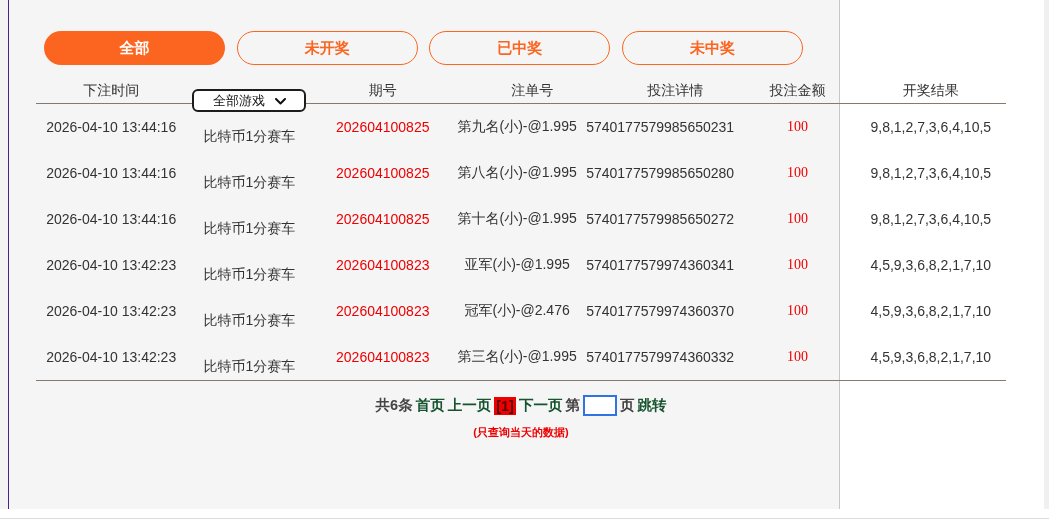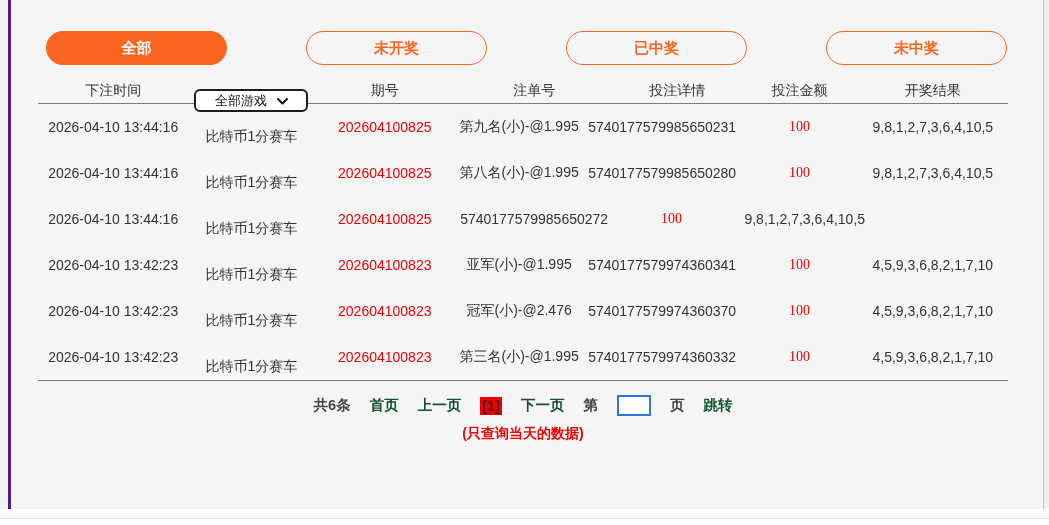--- a/index.html
+++ b/index.html
@@ -6,23 +6,23 @@
   html,body { width:1049px; height:525px; }
   body {
     font-family: "Liberation Sans", "DejaVu Sans", sans-serif;
     background:#ffffff;
     overflow:hidden;
   }
   .page { position:relative; width:1049px; height:525px; background:#ffffff; }
 
   
   .panel {
-    position:absolute; top:0; left:8px; width:1036px; height:509px;
+    position:absolute; top:0; left:8px; width:832px; height:509px;
     background:#f5f5f6;
-    border-left:3px solid #4c1d95;
+    border-left:1px solid #4c1d95;
     border-right:1px solid #c7c7c7;
   }
   .left-gutter  { position:absolute; top:0; left:0; width:8px;  height:509px; background:#f3f3f4; }
   .right-gutter { position:absolute; top:0; right:0; width:5px; height:509px; background:#f0f0f1; }
 
   .footer-strip { position:absolute; top:509px; left:0; width:1049px; height:16px; background:#ffffff; }
   .footer-line  { position:absolute; top:9px; left:0; width:1049px; height:0; border-top:1px solid #dcdcdc; }
 
   
   .filter-row {
@@ -59,35 +59,35 @@
     display:inline-flex; align-items:center; justify-content:center;
     width:114px; height:23px; background:#ffffff;
     border:2px solid #1c1c1c; border-radius:6px;
     font-size:13px; color:#111; cursor:pointer; gap:10px;
   }
   .select .chev { display:inline-flex; margin-top:1px; }
 
   
   .pagination {
     margin:14px 0 0 27px; width:970px;
-    display:flex; justify-content:center; align-items:center; gap:19px;
+    display:flex; justify-content:center; align-items:center; gap:3px;
     font-size:14.5px; font-weight:bold; color:#444444;
   }
   .pg-link { cursor:pointer; color:#14532d; }
   .pg-current {
     background:#ee0000; color:#550000; padding:1px 2px;
     font-weight:bold;
   }
   .pg-input {
     width:34px; height:21px; border:2px solid #2f74e0; background:#ffffff;
     font-size:13px; text-align:center; outline:none;
   }
   .note {
     margin:9px 0 0 27px; width:970px; text-align:center;
-    color:#ee0000; font-size:14px; font-weight:bold;
+    color:#ee0000; font-size:11px; font-weight:bold;
   }
 </style>
 </head>
 <body>
 
 <div class="page">
   <div class="left-gutter"></div>
   <div class="right-gutter"></div>
 
   <div class="panel">
@@ -136,20 +136,21 @@
         <div class="c c4">第八名(小)-@1.995</div>
         <div class="c c5">5740177579985650280</div>
         <div class="c c6 red">100</div>
         <div class="c c7">9,8,1,2,7,3,6,4,10,5</div>
       </div>
 
       <div class="t-row">
         <div class="c c1">2026-04-10 13:44:16</div>
         <div class="c c2">比特币1分赛车</div>
         <div class="c c3 red">202604100825</div>
+        <div class="c c4">第十名(小)-@1.995</div>
         <div class="c c5">5740177579985650272</div>
         <div class="c c6 red">100</div>
         <div class="c c7">9,8,1,2,7,3,6,4,10,5</div>
       </div>
 
       <div class="t-row">
         <div class="c c1">2026-04-10 13:42:23</div>
         <div class="c c2">比特币1分赛车</div>
         <div class="c c3 red">202604100823</div>
         <div class="c c4">亚军(小)-@1.995</div>

